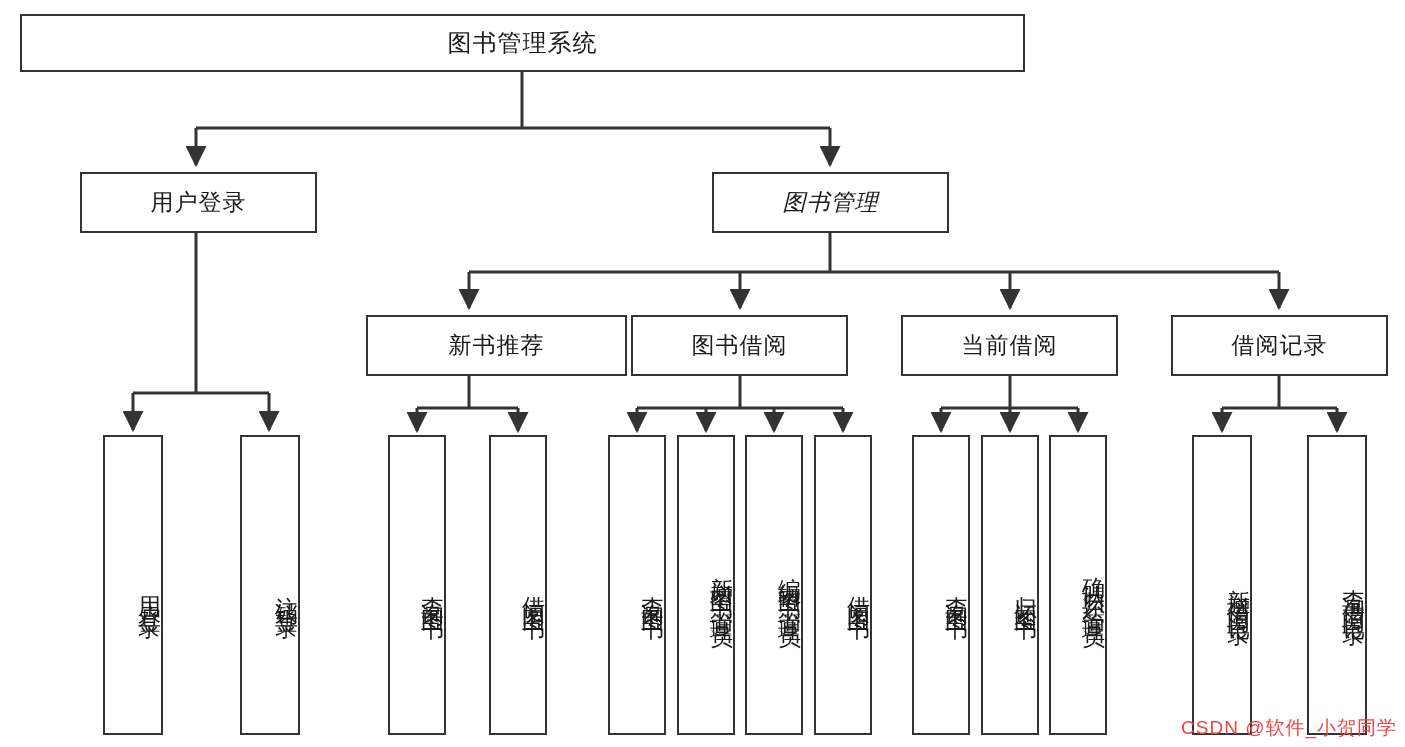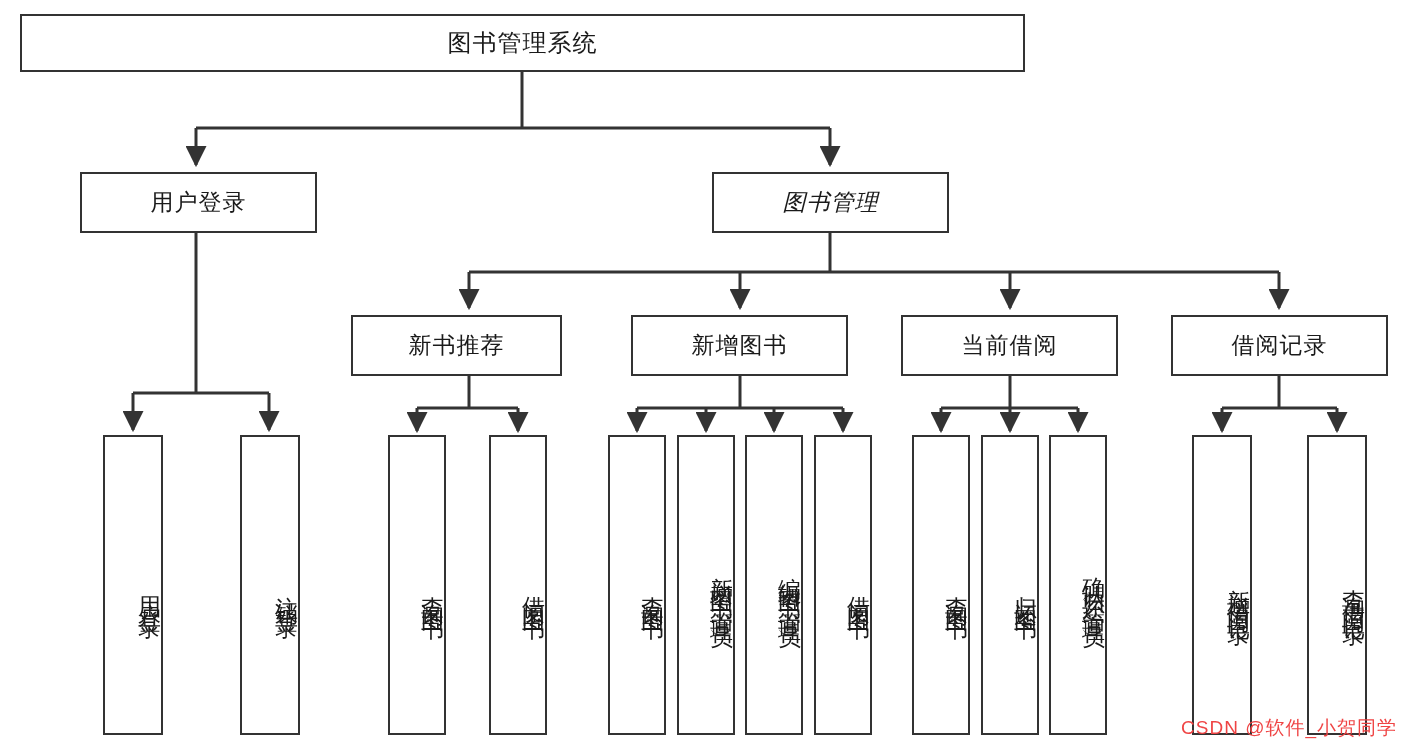--- a/index.html
+++ b/index.html
@@ -128,25 +128,25 @@
     <span class="label-inner">图书管理系统</span>
   </div>
 
   <div class="node horiz" style="left:80px; top:172px; width:237px; height:61px;">
     <span class="label-inner">用户登录</span>
   </div>
   <div class="node horiz" style="left:712px; top:172px; width:237px; height:61px;font-style:italic;">
     <span class="label-inner">图书管理</span>
   </div>
 
-  <div class="node horiz" style="left:351px; top:315px; width:211px; height:61px;">
+  <div class="node horiz" style="left:366px; top:315px; width:261px; height:61px;">
     <span class="label-inner">新书推荐</span>
   </div>
   <div class="node horiz" style="left:631px; top:315px; width:217px; height:61px;">
-    <span class="label-inner">新增图书</span>
+    <span class="label-inner">图书借阅</span>
   </div>
   <div class="node horiz" style="left:1171px; top:315px; width:217px; height:61px;">
     <span class="label-inner">借阅记录</span>
   </div>
   <div class="node horiz" style="left:901px; top:315px; width:217px; height:61px;">
     <span class="label-inner">当前借阅</span>
   </div>
 
   <div class="node vert" style="left:103px; top:435px; width:60px; height:300px;">
     <span class="label-inner">用户登录</span>

